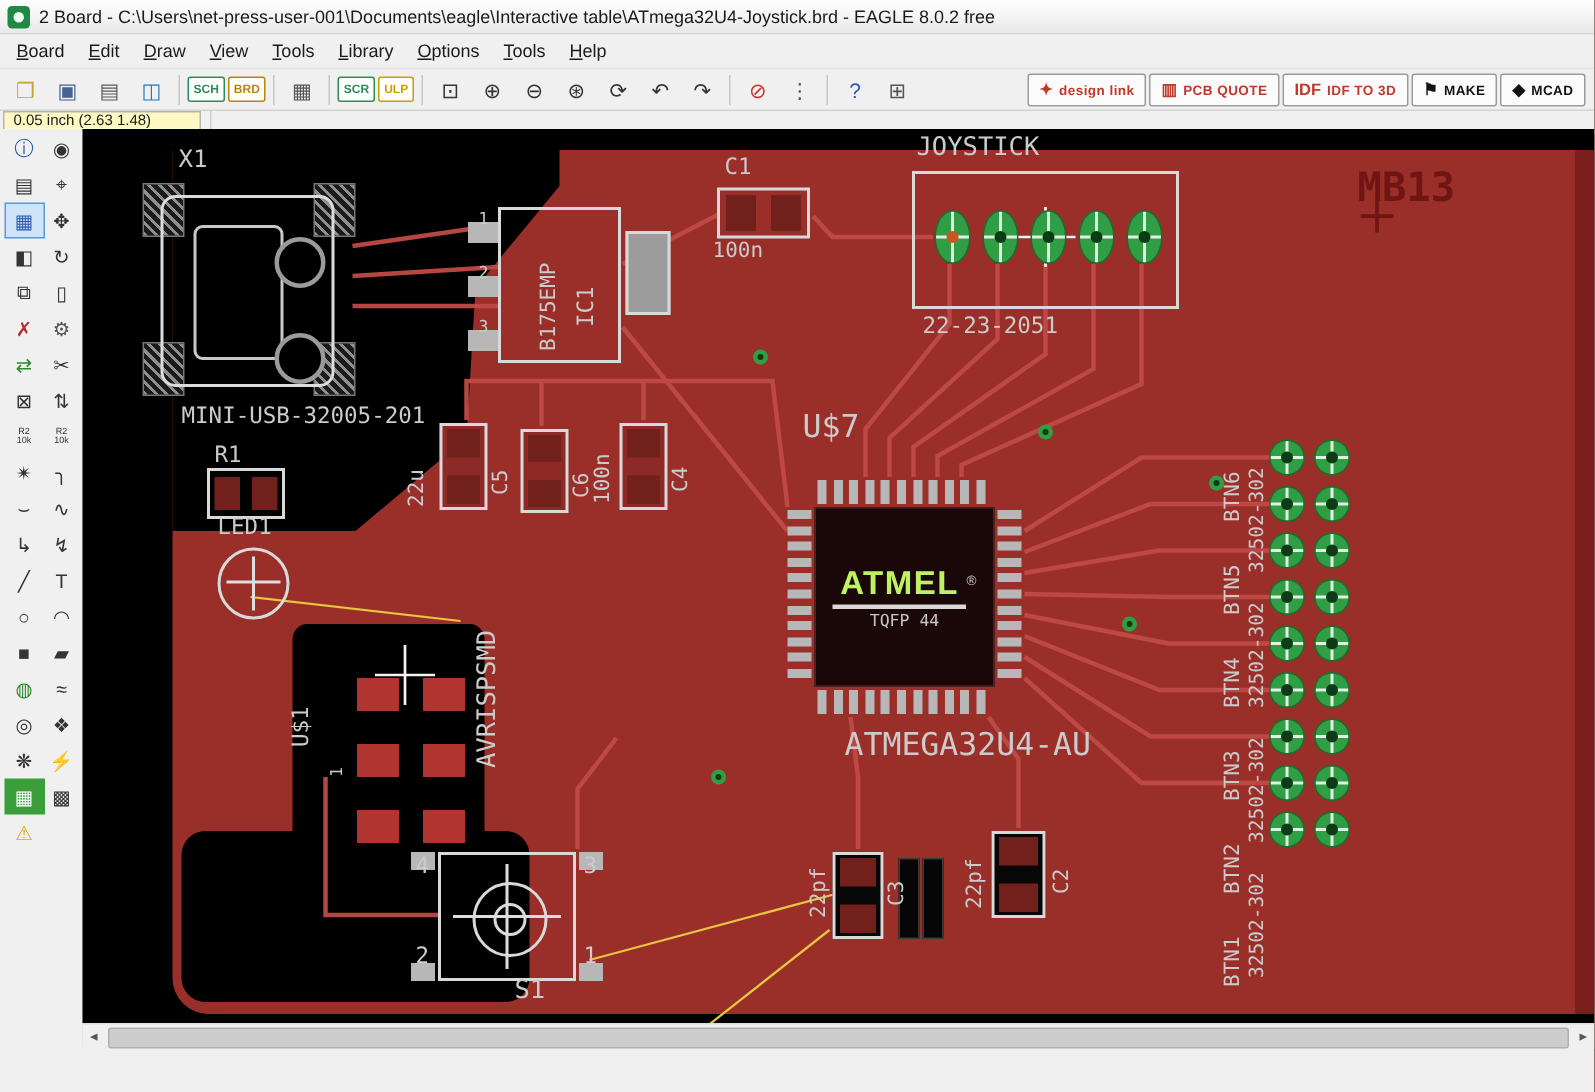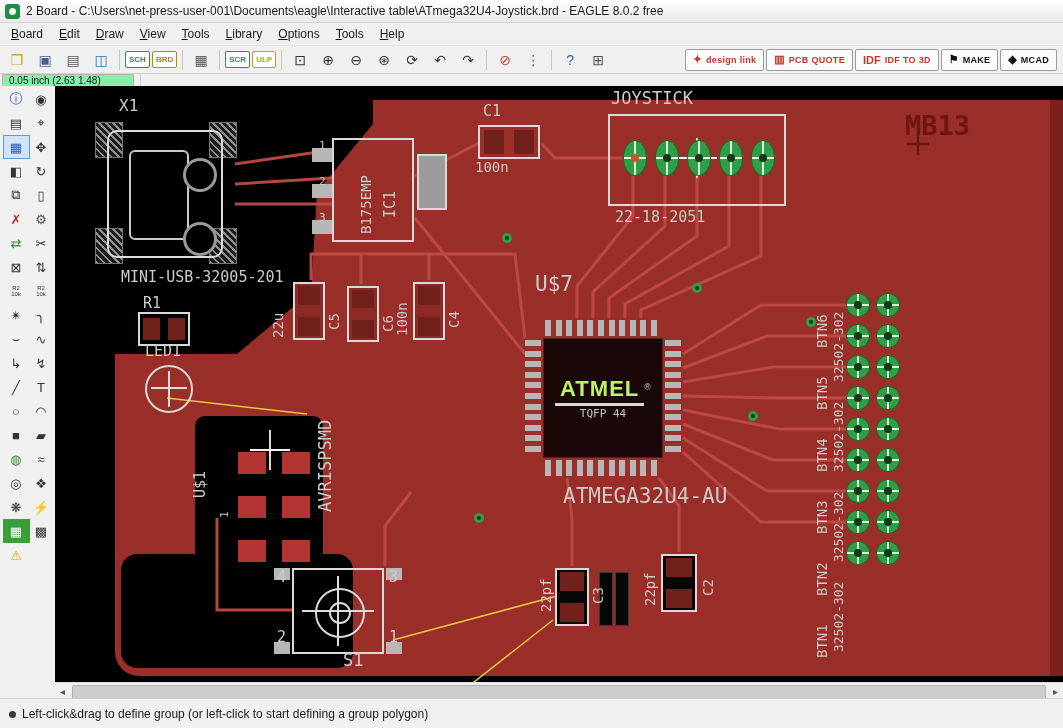--- a/index.html
+++ b/index.html
@@ -24,21 +24,21 @@
           border:1px solid transparent;border-radius:2px;}
   .tb-chip{font-size:8px;font-weight:bold;border:1px solid #bbb;background:#fff;padding:3px 3px;border-radius:2px;}
   .tb-sep{width:1px;height:20px;background:#c6c6c6;margin:0 3px;flex:none;}
   .tb-spacer{flex:1;}
   .tb-txtbtn{border:1px solid #9b9b9b;background:#fbfbfb;font-size:9px;font-weight:bold;height:20px;
              padding:0 7px;display:flex;align-items:center;gap:4px;border-radius:2px;white-space:nowrap;}
   .tb-txtbtn .pre{font-size:11px;}
   .tb-txtbtn .lbl{letter-spacing:.3px;}
 
   .coordbar{height:14px;display:flex;align-items:center;background:#f0f0f0;border-bottom:1px solid #c9c9c9;font-size:10px;}
-  .coordbox{border:1px solid #b5b5b5;background:#86efac;height:12px;line-height:12px;padding:0 6px;margin-left:2px;min-width:118px;}
+  .coordbox{border:1px solid #b5b5b5;background:#fef9c3;height:12px;line-height:12px;padding:0 6px;margin-left:2px;min-width:118px;}
   .coord-rest{flex:1;height:100%;border-left:1px solid #cfcfcf;margin-left:6px;}
 
   
   .toolpanel{position:absolute;left:0;top:86px;width:55px;height:612px;background:#f0f0f0;border-right:1px solid #c9c9c9;}
   .tool-grid{display:grid;grid-template-columns:25px 25px;gap:0;justify-content:center;padding-top:1px;}
   .tool-btn{width:25px;height:22px;display:flex;align-items:center;justify-content:center;font-size:13px;
             border:1px solid transparent;}
   .tool-btn.selected{background:#cfe4f8;border-color:#5b9bd5;}
   .tool-btn .two{font-size:6px;line-height:6px;text-align:center;color:#333;}
 
@@ -446,21 +446,21 @@
         <div class="gpad" style="left: 32px; top: 188px;"></div>
         <div class="gpad" style="left: 2px; top: 219px;"></div>
         <div class="gpad" style="left: 32px; top: 219px;"></div>
         <div class="gpad" style="left: 2px; top: 250px;"></div>
         <div class="gpad" style="left: 32px; top: 250px;"></div>
       </div>
 
     <div class="blabel" style="left:64px;top:12px;font-size:16px;">X1</div>
     <div class="blabel" style="left:66px;top:184px;font-size:15px;">MINI-USB-32005-201</div>
     <div class="blabel" style="left:556px;top:4px;font-size:17px;">JOYSTICK</div>
-    <div class="blabel" style="left:560px;top:124px;font-size:15px;">22-18-2051</div>
+    <div class="blabel" style="left:560px;top:124px;font-size:15px;">22-23-2051</div>
     <div class="blabel" style="left:850px;top:26px;font-size:27px;font-weight:bold;color:#6f1513;">MB13</div>
     <div class="blabel" style="left:428px;top:18px;font-size:15px;">C1</div>
     <div class="blabel" style="left:420px;top:74px;font-size:14px;">100n</div>
     <div class="blabel" style="left:264px;top:54px;font-size:11px;">1</div>
     <div class="blabel" style="left:264px;top:90px;font-size:11px;">2</div>
     <div class="blabel" style="left:264px;top:126px;font-size:11px;">3</div>
     <div class="blabel vlabel" style="left:304px;top:58px;height:90px;font-size:14px;">B175EMP</div>
     <div class="blabel vlabel" style="left:328px;top:72px;height:60px;font-size:15px;">IC1</div>
     <div class="blabel" style="left:88px;top:210px;font-size:15px;">R1</div>
     <div class="blabel" style="left:90px;top:258px;font-size:15px;">LED1</div>
@@ -496,18 +496,14 @@
     </div>
 
   <div class="hscroll">
     <div class="scroll-arrow">◂</div>
     <div class="scroll-track">
       <div class="scroll-thumb"></div>
     </div>
     <div class="scroll-arrow">▸</div>
   </div>
 
-  <div class="statusbar">
-    <span class="status-dot"></span>
-    <span>Left-click&amp;drag to define group (or left-click to start defining a group polygon)</span>
-  </div>
 
 </div>
 
 </body></html>

